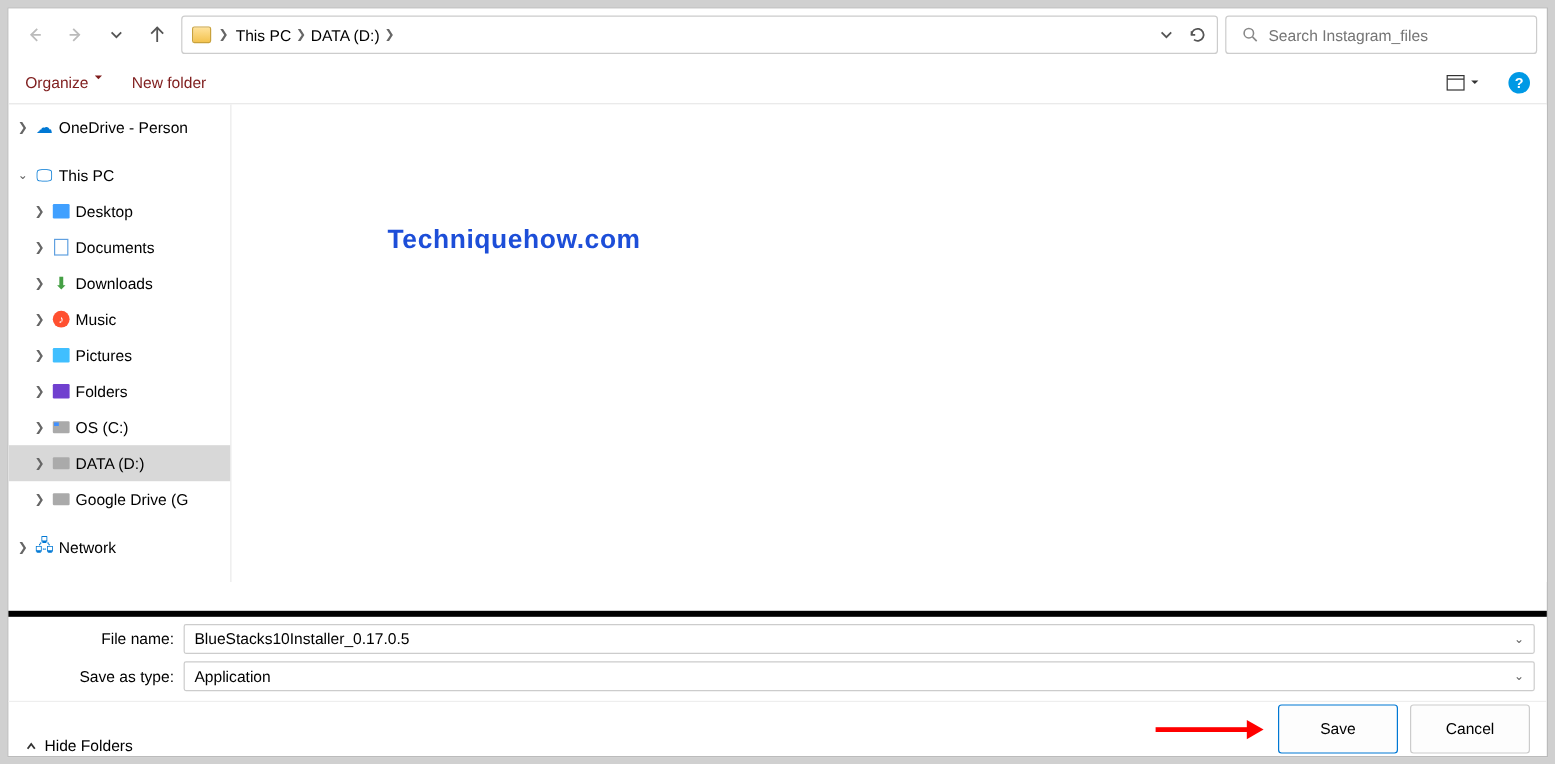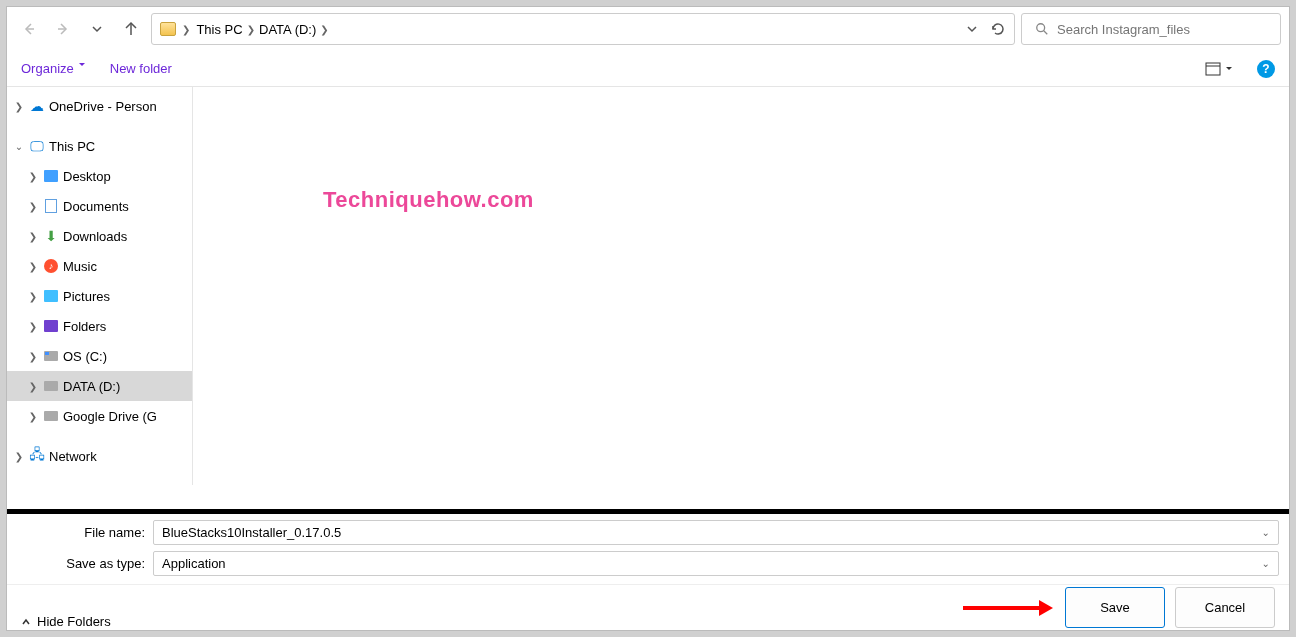--- a/index.html
+++ b/index.html
@@ -11,38 +11,38 @@
     .nav-btn.disabled { color: #bbb; cursor: default; }
     .address-box { flex: 1.8; display: flex; align-items: center; border: 1px solid #ccc; border-radius: 3px; height: 32px; padding: 0 8px; gap: 6px; }
     .folder-icon { width: 16px; height: 14px; background: linear-gradient(#ffe29a, #f3c34f); border: 1px solid #c9a23c; border-radius: 2px; position: relative; }
     .breadcrumb { display: flex; align-items: center; gap: 4px; font-size: 13px; flex: 1; }
     .crumb-sep { color: #666; font-size: 10px; }
     .addr-actions { display: flex; align-items: center; gap: 12px; color: #555; }
     .search-box { flex: 1; display: flex; align-items: center; border: 1px solid #ccc; border-radius: 3px; height: 32px; padding: 0 13px; gap: 8px; min-width: 230px; max-width: 260px; }
     .search-box input { border: none; outline: none; font-size: 13px; flex: 1; color: #666; }
     
     .toolbar-sec { display: flex; align-items: center; height: 36px; padding: 0 14px; border-bottom: 1px solid #e5e5e5; gap: 24px; }
-    .link-btn { color: #6d28d9; font-size: 13px; cursor: pointer; display: flex; gap: 4px; }
+    .link-btn { color: #7f1d1d; font-size: 13px; cursor: pointer; display: flex; gap: 4px; }
     .sp { flex: 1; }
     .view-btn { display: flex; align-items: center; gap: 4px; color: #333; cursor: pointer; }
     .help-ic { width: 18px; height: 18px; border-radius: 50%; background: #0099e5; color: #fff; font-size: 12px; font-weight: bold; display: flex; align-items: center; justify-content: center; cursor: pointer; }
     
     .body-area { flex: 1; display: flex; overflow: hidden; }
     .tree { width: 186px; min-width: 186px; border-right: 1px solid #e5e5e5; overflow-y: auto; font-size: 13px; padding-top: 4px; position: relative; }
     .tree::-webkit-scrollbar { width: 12px; }
     .tree::-webkit-scrollbar-thumb { background: #c0c0c0; border-radius: 6px; }
     .tree::-webkit-scrollbar-track { background: #f0f0f0; }
     .tree-item { display: flex; align-items: center; height: 30px; padding-left: 6px; gap: 4px; cursor: pointer; white-space: nowrap; overflow: hidden; }
     .tree-item.selected { background: #d8d8d8; }
     .chv { width: 12px; display: inline-flex; justify-content: center; color: #666; font-size: 10px; }
     .ti-icon { width: 16px; height: 16px; display: flex; align-items: center; justify-content: center; font-size: 14px; }
     .indent1 { padding-left: 20px; }
     
     .content-pane { flex: 1; background: #fff; position: relative; }
-    .watermark { position: absolute; top: 100px; left: 130px; color: #ec4899; font-size: 22px; font-weight: bold; letter-spacing: 0.5px; }
+    .watermark { position: absolute; top: 100px; left: 130px; color: #1d4ed8; font-size: 22px; font-weight: bold; letter-spacing: 0.5px; }
     
     .filename-area { padding: 6px 10px 2px 10px; border-top: 5px solid #000000; margin-top: 24px; }
     .fn-row { display: flex; align-items: center; margin-bottom: 6px; }
     .fn-label { width: 136px; text-align: right; font-size: 13px; padding-right: 8px; }
     .fn-input { flex: 1; border: 1px solid #ccc; border-radius: 2px; padding: 4px 8px; font-size: 13px; display: flex; align-items: center; justify-content: space-between; }
     .dd-chv { color: #666; font-size: 10px; }
     
     .footer { display: flex; align-items: center; height: 46px; padding: 0 14px; border-top: 1px solid #eee; }
     .hide-folders { display: flex; align-items: center; gap: 6px; font-size: 13px; cursor: pointer; margin-top: 28px; }
     .arrow-annot { width: 80px; height: 4px; background: #ff0000; position: relative; margin-right: 12px; }

